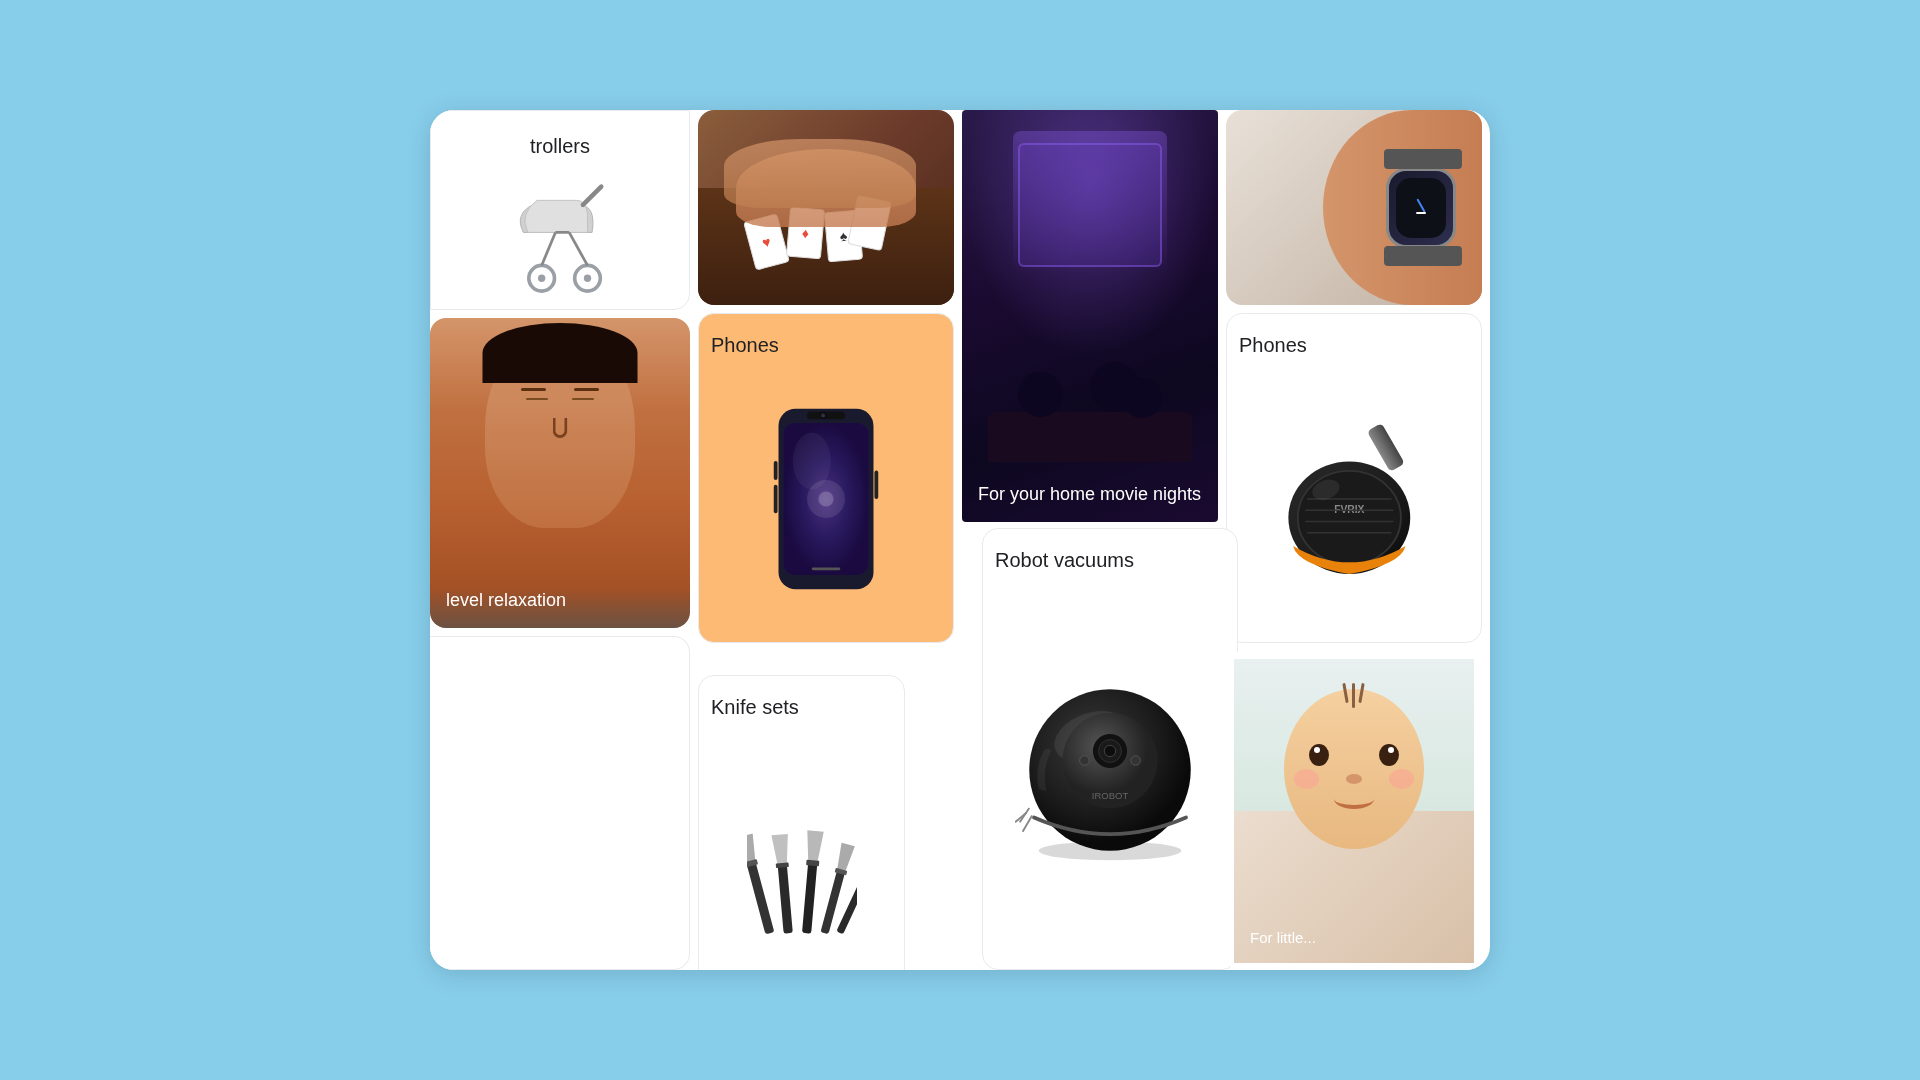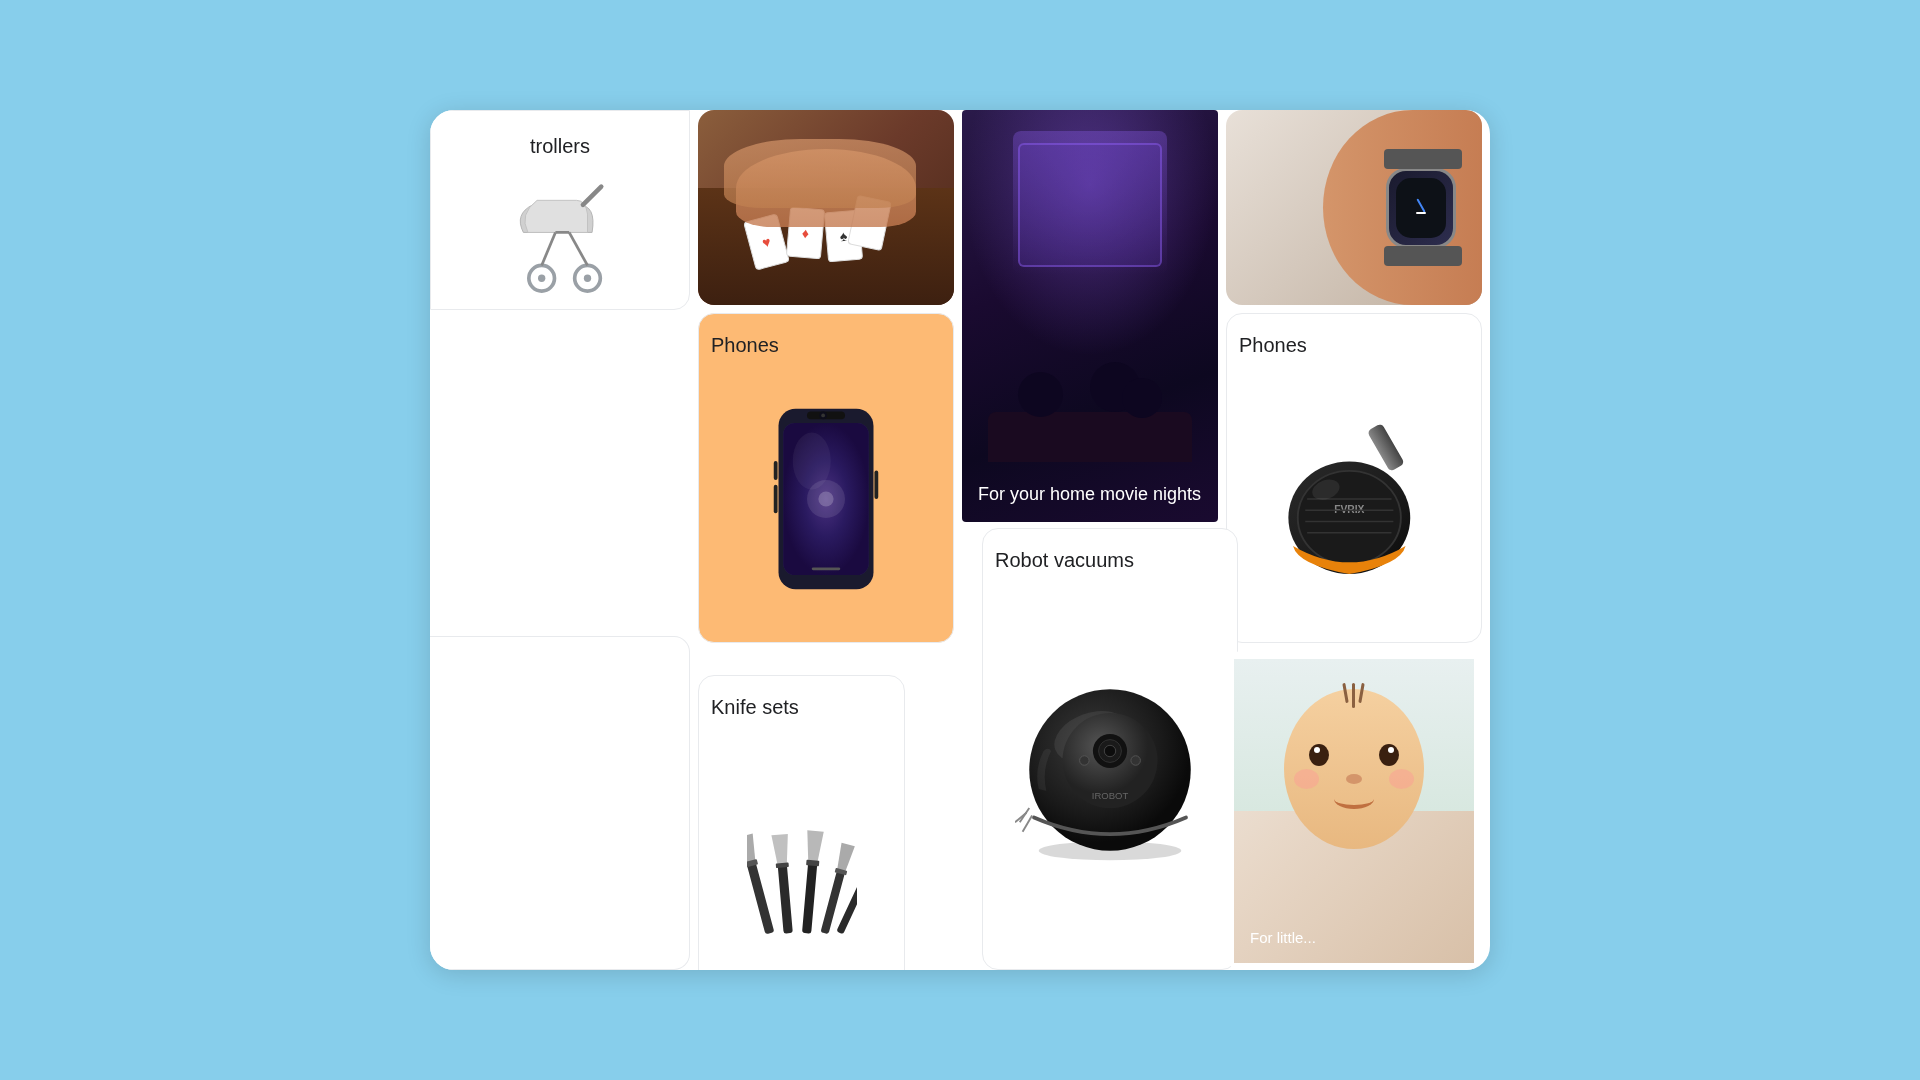--- a/index.html
+++ b/index.html
@@ -208,20 +208,46 @@
             <div style="width:2px; height:15px; background:#4285F4; border-radius:1px; transform:rotate(-30deg);"></div>
             <div style="width:2px; height:10px; background:white; border-radius:1px; transform:rotate(90deg); margin-top:-5px;"></div>
           </div>
         </div>
 
         <div style="position:absolute; right:8%; top:20%; width:78px; height:20px; background:#555; border-radius:4px;"></div>
         <div style="position:absolute; right:8%; bottom:20%; width:78px; height:20px; background:#555; border-radius:4px;"></div>
       </div>
     </div>
 
+    <div class="c c-r2-1" style="border-radius:16px; padding:0; border:none;">
+      <div class="photo-card">
+        <div style="width:100%; height:100%; background: linear-gradient(180deg, #d4956a 0%, #c07040 30%, #b86030 60%, #9a4a20 100%); position:relative; overflow:hidden;">
+
+          <div style="position:absolute; top:10px; left:50%; transform:translateX(-50%); width:150px; height:200px; background: linear-gradient(180deg, #d4956a, #c07040); border-radius:50% 50% 40% 40%;"></div>
+
+          <div style="position:absolute; top:70px; left:35%; width:30%; display:flex; justify-content:space-between;">
+            <div style="width:25px; height:3px; background:#5a3010; border-radius:2px;"></div>
+            <div style="width:25px; height:3px; background:#5a3010; border-radius:2px;"></div>
+          </div>
+          <div style="position:absolute; top:80px; left:37%; width:26%; display:flex; justify-content:space-between;">
+            <div style="width:22px; height:2px; background:#7a4a20; border-radius:2px;"></div>
+            <div style="width:22px; height:2px; background:#7a4a20; border-radius:2px;"></div>
+          </div>
+
+          <div style="position:absolute; top:100px; left:50%; transform:translateX(-50%); width:15px; height:20px; border-bottom:3px solid #7a4020; border-left:3px solid #7a4020; border-right:3px solid #7a4020; border-radius:0 0 8px 8px;"></div>
+
+          <div style="position:absolute; top:5px; left:50%; transform:translateX(-50%); width:155px; height:60px; background: #1a0a05; border-radius:50% 50% 0 0;"></div>
+
+          <div style="position:absolute; bottom:0; left:0; right:0; height:40px; background: linear-gradient(transparent, rgba(0,100,150,0.3));"></div>
+        </div>
+        <div class="photo-text">
+          <span>level relaxation</span>
+        </div>
+      </div>
+    </div>
 
     <div class="c c-r2-2" style="border-radius:16px; background:#fdba74; border:1px solid #e8eaed;">
       <div class="card-inner">
         <div class="card-inner-title" style="font-size:20px; font-weight:500; color:#202124; align-self:flex-start;">Phones</div>
 
         <div style="flex:1; display:flex; align-items:center; justify-content:center;">
           <svg viewBox="0 0 110 200" width="120" height="190">
 
             <rect x="5" y="5" width="100" height="190" rx="18" ry="18" fill="#1a1a2e"></rect>
 

